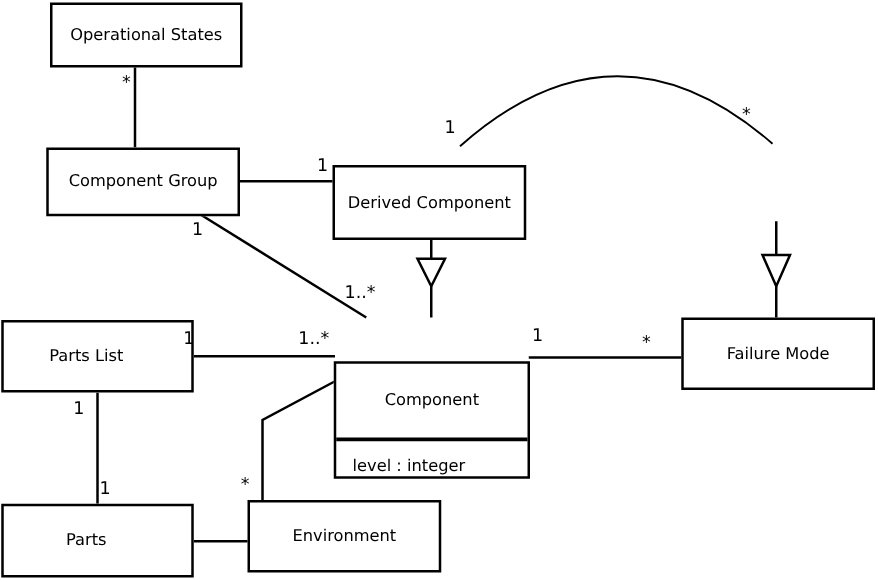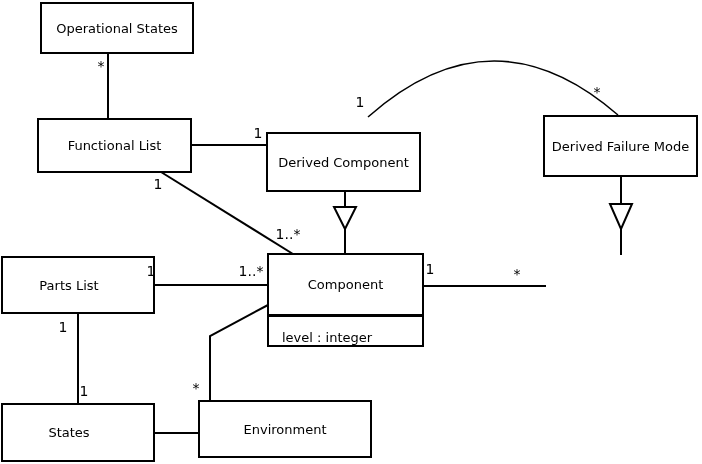--- a/index.html
+++ b/index.html
@@ -33,20 +33,21 @@
     justify-content: center;
     font-size: 13px;
     white-space: nowrap;
   }
   .node.shift-left {
     padding-right: 18px;
   }
   .node.two-compartments {
     display: block;
     padding: 0;
+    margin-top: 36px;
   }
   .compartment-name {
     box-sizing: border-box;
     height: 62px;
     border-bottom: 3px solid #000000;
     display: flex;
     align-items: center;
     justify-content: center;
   }
   .compartment-attrs {
@@ -89,50 +90,50 @@
     <line x1="78" y1="314" x2="78" y2="403"></line>
     <line x1="155" y1="433" x2="199" y2="433"></line>
     <polyline points="210,400 210,336 268,305"></polyline>
   </svg>
 
   <div class="node" style="left:40px; top:2px; width:154px; height:52px">
     <span>Operational States</span>
   </div>
 
   <div class="node" style="left:37px; top:118px; width:155px; height:55px">
-    <span>Functional List</span>
+    <span>Component Group</span>
   </div>
 
   <div class="node" style="left:266px; top:132px; width:155px; height:60px">
     <span>Derived Component</span>
   </div>
 
-  <div class="node" style="left:543px; top:115px; width:155px; height:62px">
-    <span>Derived Failure Mode</span>
-  </div>
 
   <div class="node shift-left" style="left:1px; top:256px; width:154px; height:58px">
     <span>Parts List</span>
   </div>
 
   <div class="node two-compartments" style="left:267px; top:253px; width:157px; height:94px">
     <div class="compartment-name">
       <span>Component</span>
     </div>
     <div class="compartment-attrs">
       <span>level : integer</span>
     </div>
   </div>
 
+  <div class="node" style="left:545px; top:254px; width:155px; height:58px">
+    <span>Failure Mode</span>
+  </div>
 
   <div class="node shift-left" style="left:1px; top:403px; width:154px; height:59px">
-    <span>States</span>
+    <span>Parts</span>
   </div>
 
-  <div class="node" style="left:198px; top:400px; width:174px; height:58px">
+  <div class="node" style="left:198px; top:400px; width:155px; height:58px">
     <span>Environment</span>
   </div>
 
   <span class="mult" style="left:101px; top:66px">*</span>
   <span class="mult" style="left:258px; top:133px">1</span>
   <span class="mult" style="left:158px; top:184px">1</span>
   <span class="mult" style="left:288px; top:234px">1..*</span>
   <span class="mult" style="left:360px; top:102px">1</span>
   <span class="mult" style="left:597px; top:92px">*</span>
   <span class="mult" style="left:151px; top:271px">1</span>

